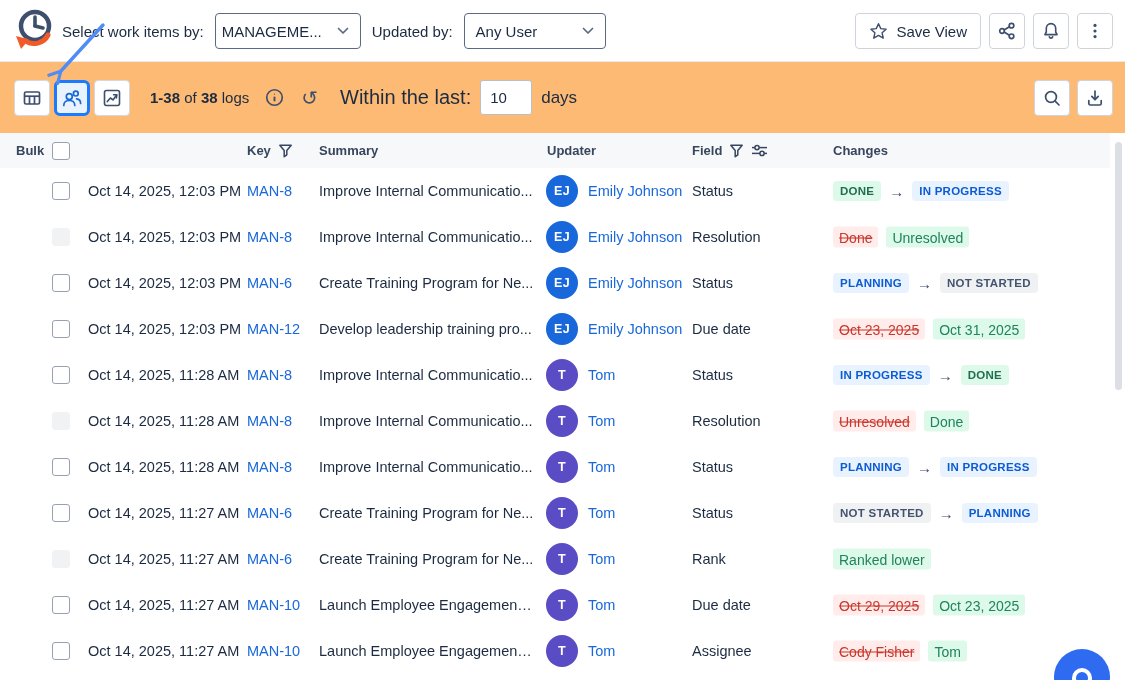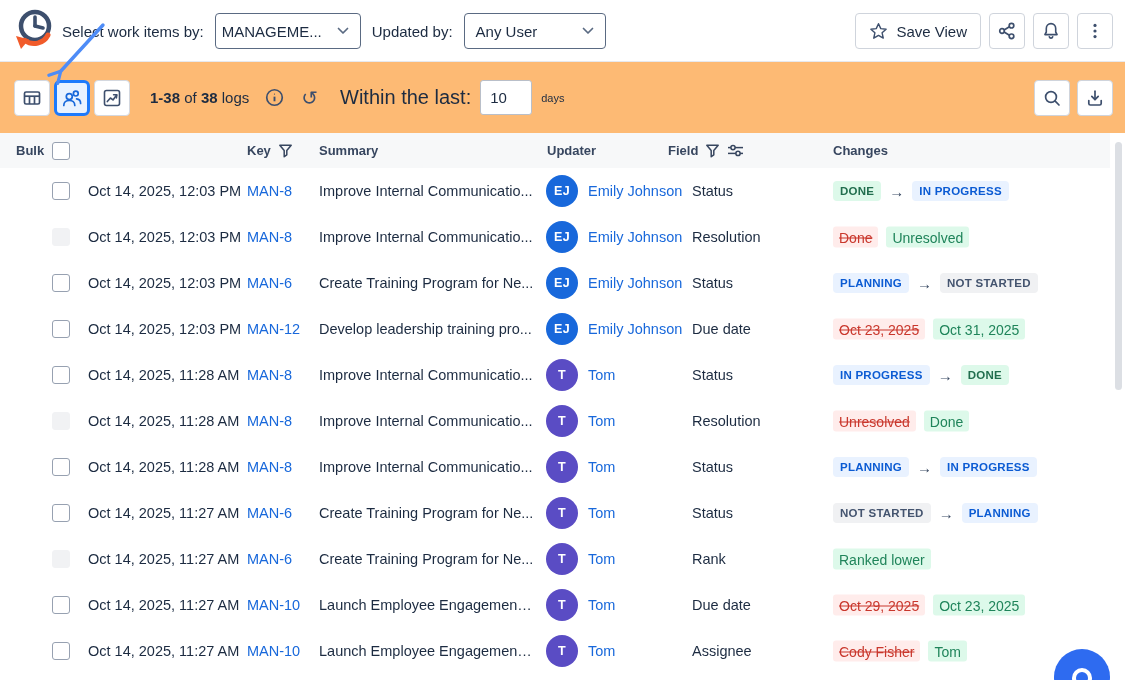--- a/index.html
+++ b/index.html
@@ -26,30 +26,30 @@
   .toolbar { position:absolute; top:62px; left:0; right:0; height:71px; background:#fdba74; }
   .toolbar-left { position:absolute; left:14px; top:0; height:71px; display:flex; align-items:center; }
   .view-btn { width:36px; height:36px; border:1px solid #d4d8df; border-radius:4px; background:#fff; display:flex; align-items:center; justify-content:center; cursor:pointer; margin-right:4px; }
   .view-btn.selected { border:3px solid var(--accent-blue); background:var(--selected-bg); border-radius:6px; }
   .count { margin-left:16px; font-size:15px; color:#1c2b41; white-space:nowrap; }
   .count b { font-weight:700; }
   .tb-icon { margin-left:15px; display:flex; align-items:center; cursor:pointer; }
   .refresh-glyph { font-size:20px; line-height:1; color:#3d4f6d; margin-left:16px; cursor:pointer; }
   .within { margin-left:22px; font-size:20px; }
   .days-input { margin-left:9px; width:52px; height:35px; border:1px solid #b9bfc9; border-radius:3px; font-family:inherit; font-size:15px; color:#1c2b41; padding:0 0 0 9px; }
-  .days-unit { margin-left:9px; font-size:11px; }
+  .days-unit { margin-left:9px; font-size:17px; }
   .toolbar-right { position:absolute; right:12px; top:18px; display:flex; gap:7px; }
 
   
   .annot { position:absolute; left:44px; top:14px; pointer-events:none; z-index:9; }
 
   
   .thead { position:absolute; top:133px; left:0; right:15px; height:35px; background:#f7f8f9; }
   .th { position:absolute; top:0; height:35px; display:flex; align-items:center; gap:7px; font-size:13px; font-weight:700; color:#37465f; white-space:nowrap; }
-  .h-bulk{left:16px;} .h-check{left:52px;} .h-date{left:88px;} .h-key{left:247px;} .h-sum{left:319px;} .h-upd{left:547px;} .h-field{left:668px;} .h-chg{left:833px;}
+  .h-bulk{left:16px;} .h-check{left:52px;} .h-date{left:88px;} .h-key{left:247px;} .h-sum{left:319px;} .h-upd{left:547px;} .h-field{left:692px;} .h-chg{left:833px;}
 
   .tbody { position:absolute; top:168px; left:0; right:0; bottom:0; }
   .trow { position:absolute; left:0; right:0; height:46px; }
   .c { position:absolute; top:50%; transform:translateY(-50%); white-space:nowrap; font-size:14.5px; color:#1c2b41; } .c-date{left:88px;} .c-key{left:247px; color:var(--link-blue); text-decoration:none; cursor:pointer;}
   .c-sum{left:319px; max-width:216px; overflow:hidden; text-overflow:ellipsis;}
   .c-name{left:588px; color:var(--link-blue); text-decoration:none; cursor:pointer;}
   .c-field{left:692px;} .c-changes{left:833px; display:flex; align-items:center; gap:8px;}
   .avatar { position:absolute; left:546px; top:50%; transform:translateY(-50%); width:32px; height:32px; border-radius:50%; color:#fff; font-size:12.5px; font-weight:700; display:flex; align-items:center; justify-content:center; letter-spacing:.3px; }
 
   .cb { width:18px; height:18px; border:1.5px solid #97a1b1; border-radius:3px; background:#fff; display:inline-block; cursor:pointer; }

